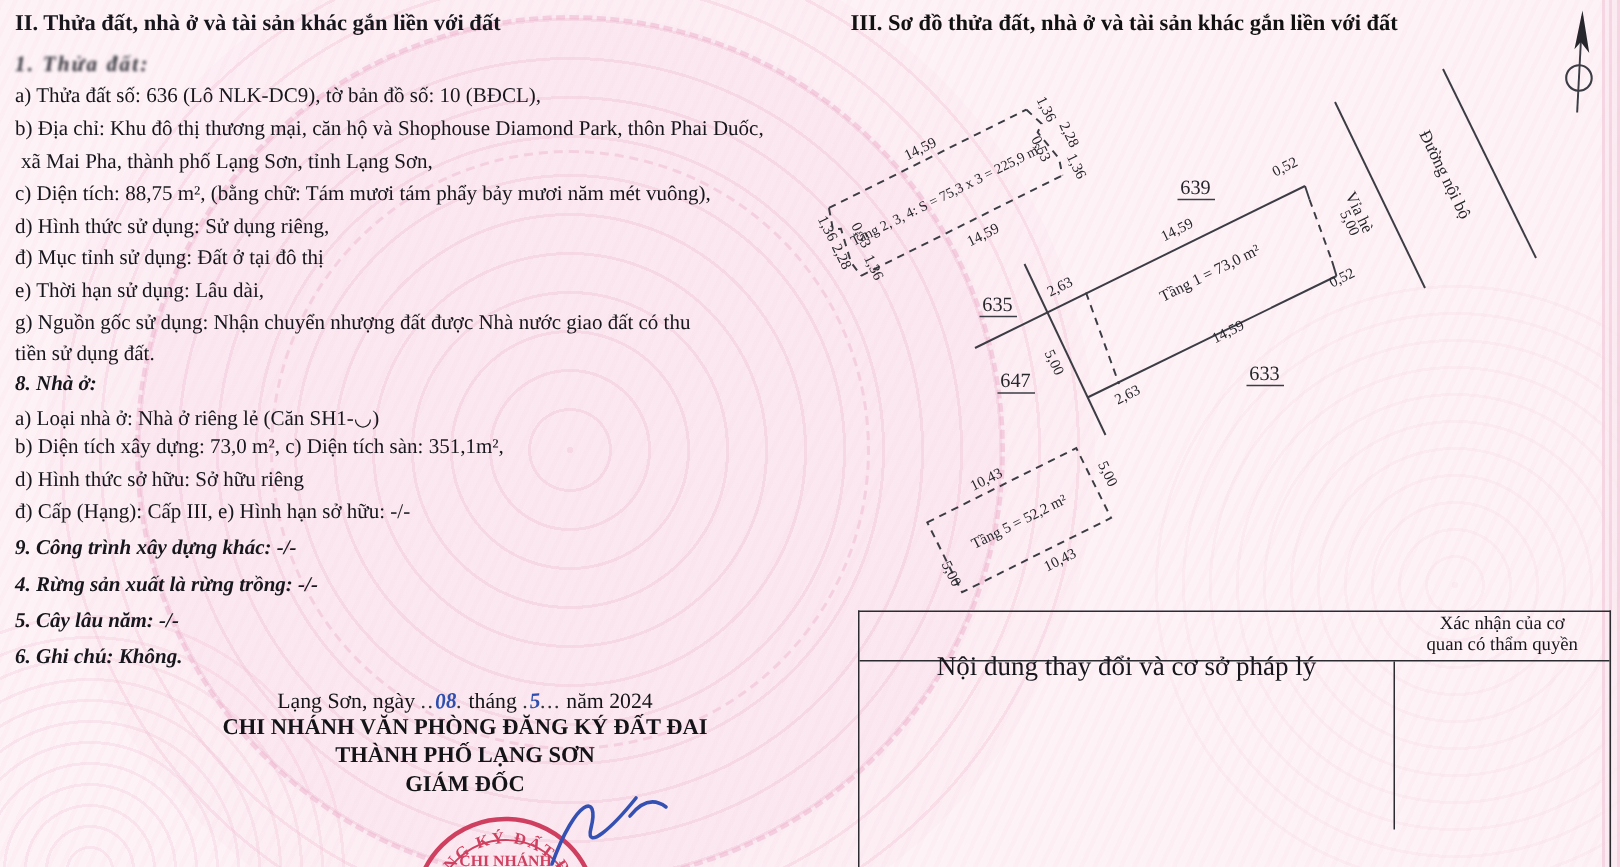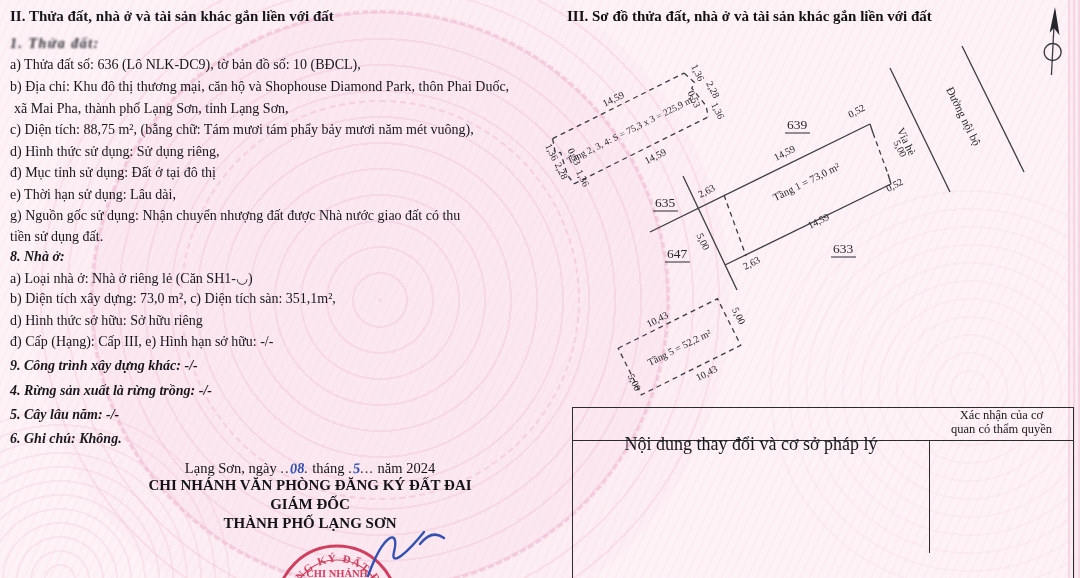--- a/index.html
+++ b/index.html
@@ -84,22 +84,22 @@
 
 <div class="sigblock">
   <div class="dateline">
     <span>Lạng Sơn, ngày</span>
     <span class="dots">..</span><span class="ink">08</span><span class="dots">.</span>
     <span>tháng</span>
     <span class="dots">.</span><span class="ink">5</span><span class="dots">...</span>
     <span>năm 2024</span>
   </div>
   <div class="org">CHI NHÁNH VĂN PHÒNG ĐĂNG KÝ ĐẤT ĐAI</div>
+  <div class="org" style="margin-top:2px">THÀNH PHỐ LẠNG SƠN</div>
   <div class="org" style="margin-top:2px">GIÁM ĐỐC</div>
-  <div class="org" style="margin-top:2px">THÀNH PHỐ LẠNG SƠN</div>
 </div>
 
 <svg class="stampsvg" width="130" height="130" viewBox="0 0 130 130">
   <defs>
       <path id="arc" d="M 21,65 A 44,44 0 0 1 109,65"></path>
     </defs>
   <circle cx="65" cy="65" r="60" fill="none" stroke="#cf4060" stroke-width="3"></circle>
   <circle cx="65" cy="65" r="46" fill="none" stroke="#cf4060" stroke-width="1.2"></circle>
   <text font-size="11" font-weight="bold" fill="#cf4060" letter-spacing="1.5">
     <textPath href="#arc" startOffset="50%" text-anchor="middle">ĐĂNG KÝ ĐẤT ĐAI</textPath>

